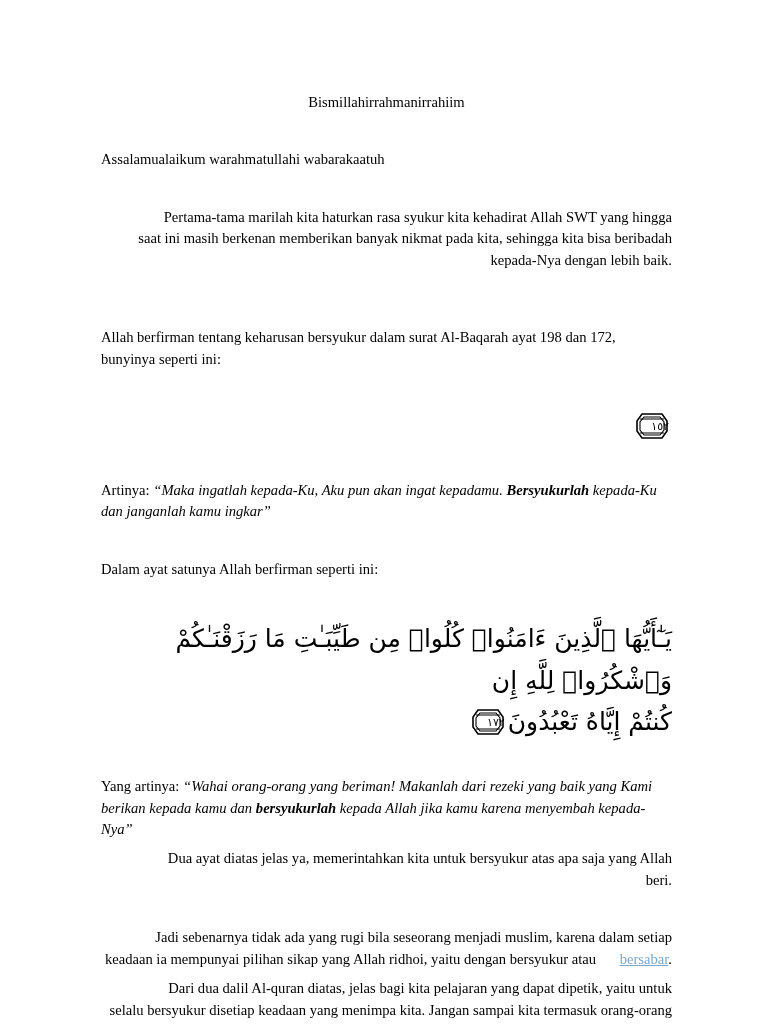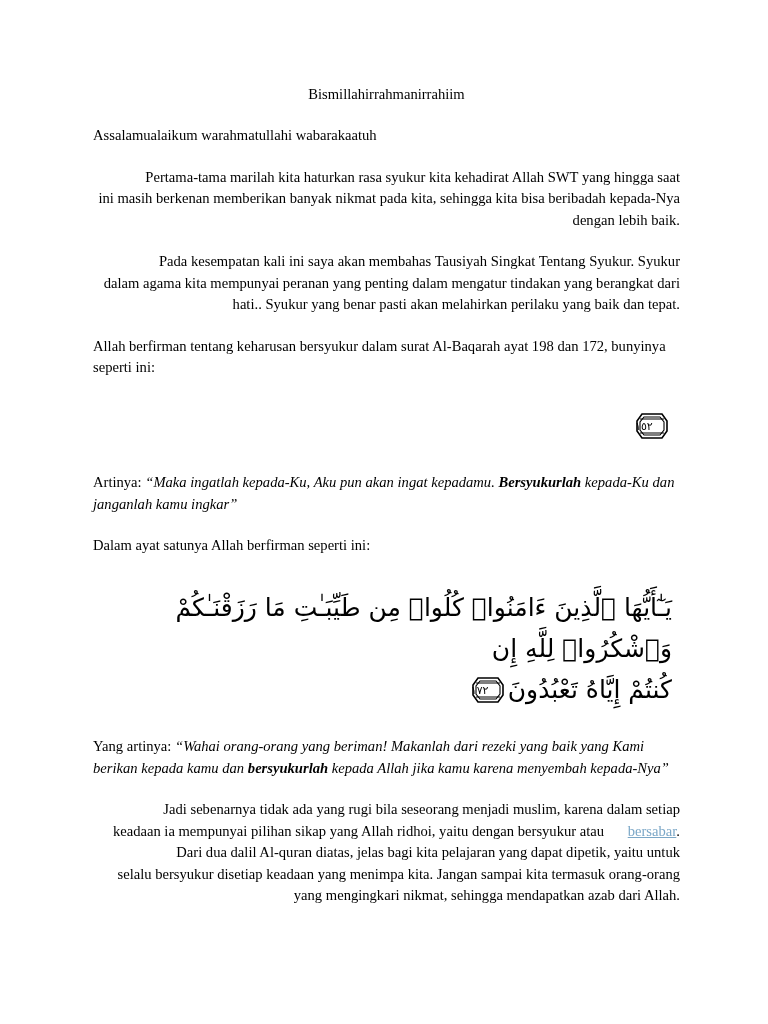--- a/index.html
+++ b/index.html
@@ -22,21 +22,21 @@
     background: #ffffff;
     box-sizing: border-box;
     padding: 84px 88px 40px 93px;
   }
   .doc-body {
     font-size: 14.6px;
     line-height: 1.47;
     text-align: left;
   }
   p {
-    margin: 0;
+    margin: 8px;
   }
   .centered {
     text-align: center;
   }
   .indent {
     text-indent: 48px;
     text-align: right;
   }
   .gap-md { height: 20px; }
   .gap-lg { height: 26px; }
@@ -75,21 +75,21 @@
     left: 0; top: 0;
     width: 100%;
     height: 100%;
   }
   .verse-mark .num {
     position: absolute;
     left: 0;
     top: 50%;
     transform: translateY(-50%);
     width: 100%;
-    text-align: left;
+    text-align: right;
     font-size: 11px;
     font-family: Liberation Serif, serif;
     line-height: 1;
     direction: rtl;
   }
   .bolditalic { font-style: italic; font-weight: bold; }
   .link {
     color: #7ba7c7;
     text-decoration: underline;
     padding-left: 20px;
@@ -109,21 +109,20 @@
     <div class="gap-md"></div>
 
     <p>Assalamualaikum warahmatullahi wabarakaatuh</p>
 
     <div class="gap-md"></div>
 
     <p class="indent">Pertama-tama marilah kita haturkan rasa syukur kita kehadirat Allah SWT yang hingga saat ini masih berkenan memberikan banyak nikmat pada kita, sehingga kita bisa beribadah kepada-Nya dengan lebih baik.</p>
 
     <div class="gap-md"></div>
 
-    <p class="indent">Pada kesempatan kali ini saya akan membahas Tausiyah Singkat Tentang Syukur. Syukur dalam agama kita mempunyai peranan yang penting dalam mengatur tindakan yang berangkat dari hati.. Syukur yang benar pasti akan melahirkan perilaku yang baik dan tepat.</p>
 
     <div class="gap-md"></div>
 
     <p>Allah berfirman tentang keharusan bersyukur dalam surat Al-Baqarah ayat 198 dan 172, bunyinya seperti ini:</p>
 
     <div class="gap-xl"></div>
 
     <div class="arabic-block one-line">
       <span class="verse-mark"><svg class="ring-outer" viewBox="0 0 34 28" xmlns="http://www.w3.org/2000/svg">
             <polygon points="7,2 27,2 32,9 32,19 27,26 7,26 2,19 2,9" fill="none" stroke="#000" stroke-width="1.6"></polygon>
@@ -150,20 +149,21 @@
               <polygon points="9,5 25,5 29,10 29,18 25,23 9,23 5,18 5,10" fill="none" stroke="#000" stroke-width="1.1"></polygon>
               <line x1="5" y1="7" x2="29" y2="7" stroke="#000" stroke-width="1"></line>
               <line x1="5" y1="21" x2="29" y2="21" stroke="#000" stroke-width="1"></line>
             </svg><span class="num">١٧٢</span></span></div>
     </div>
 
     <div class="gap-lg"></div>
 
     <p><span>Yang artinya:</span> <span class="quote-it">“Wahai orang-orang yang beriman! Makanlah dari rezeki yang baik yang Kami berikan kepada kamu dan </span><span class="bolditalic">bersyukurlah</span><span class="quote-it"> kepada Allah jika kamu karena menyembah kepada-Nya”</span></p>
 
+    <p class="indent">Dua ayat diatas jelas ya, memerintahkan kita untuk bersyukur atas apa saja yang Allah beri.</p>
 
     <div class="gap-md"></div>
 
     <p class="indent"><span>Jadi sebenarnya tidak ada yang rugi bila seseorang menjadi muslim, karena dalam setiap keadaan ia mempunyai pilihan sikap yang Allah ridhoi, yaitu dengan bersyukur atau </span><a class="link" href="#">bersabar</a><span>.</span></p>
 
     <p class="indent">Dari dua dalil Al-quran diatas, jelas bagi kita pelajaran yang dapat dipetik, yaitu untuk selalu bersyukur disetiap keadaan yang menimpa kita. Jangan sampai kita termasuk orang-orang yang mengingkari nikmat, sehingga mendapatkan azab dari Allah.</p>
 
   </div>
 </div>
 

